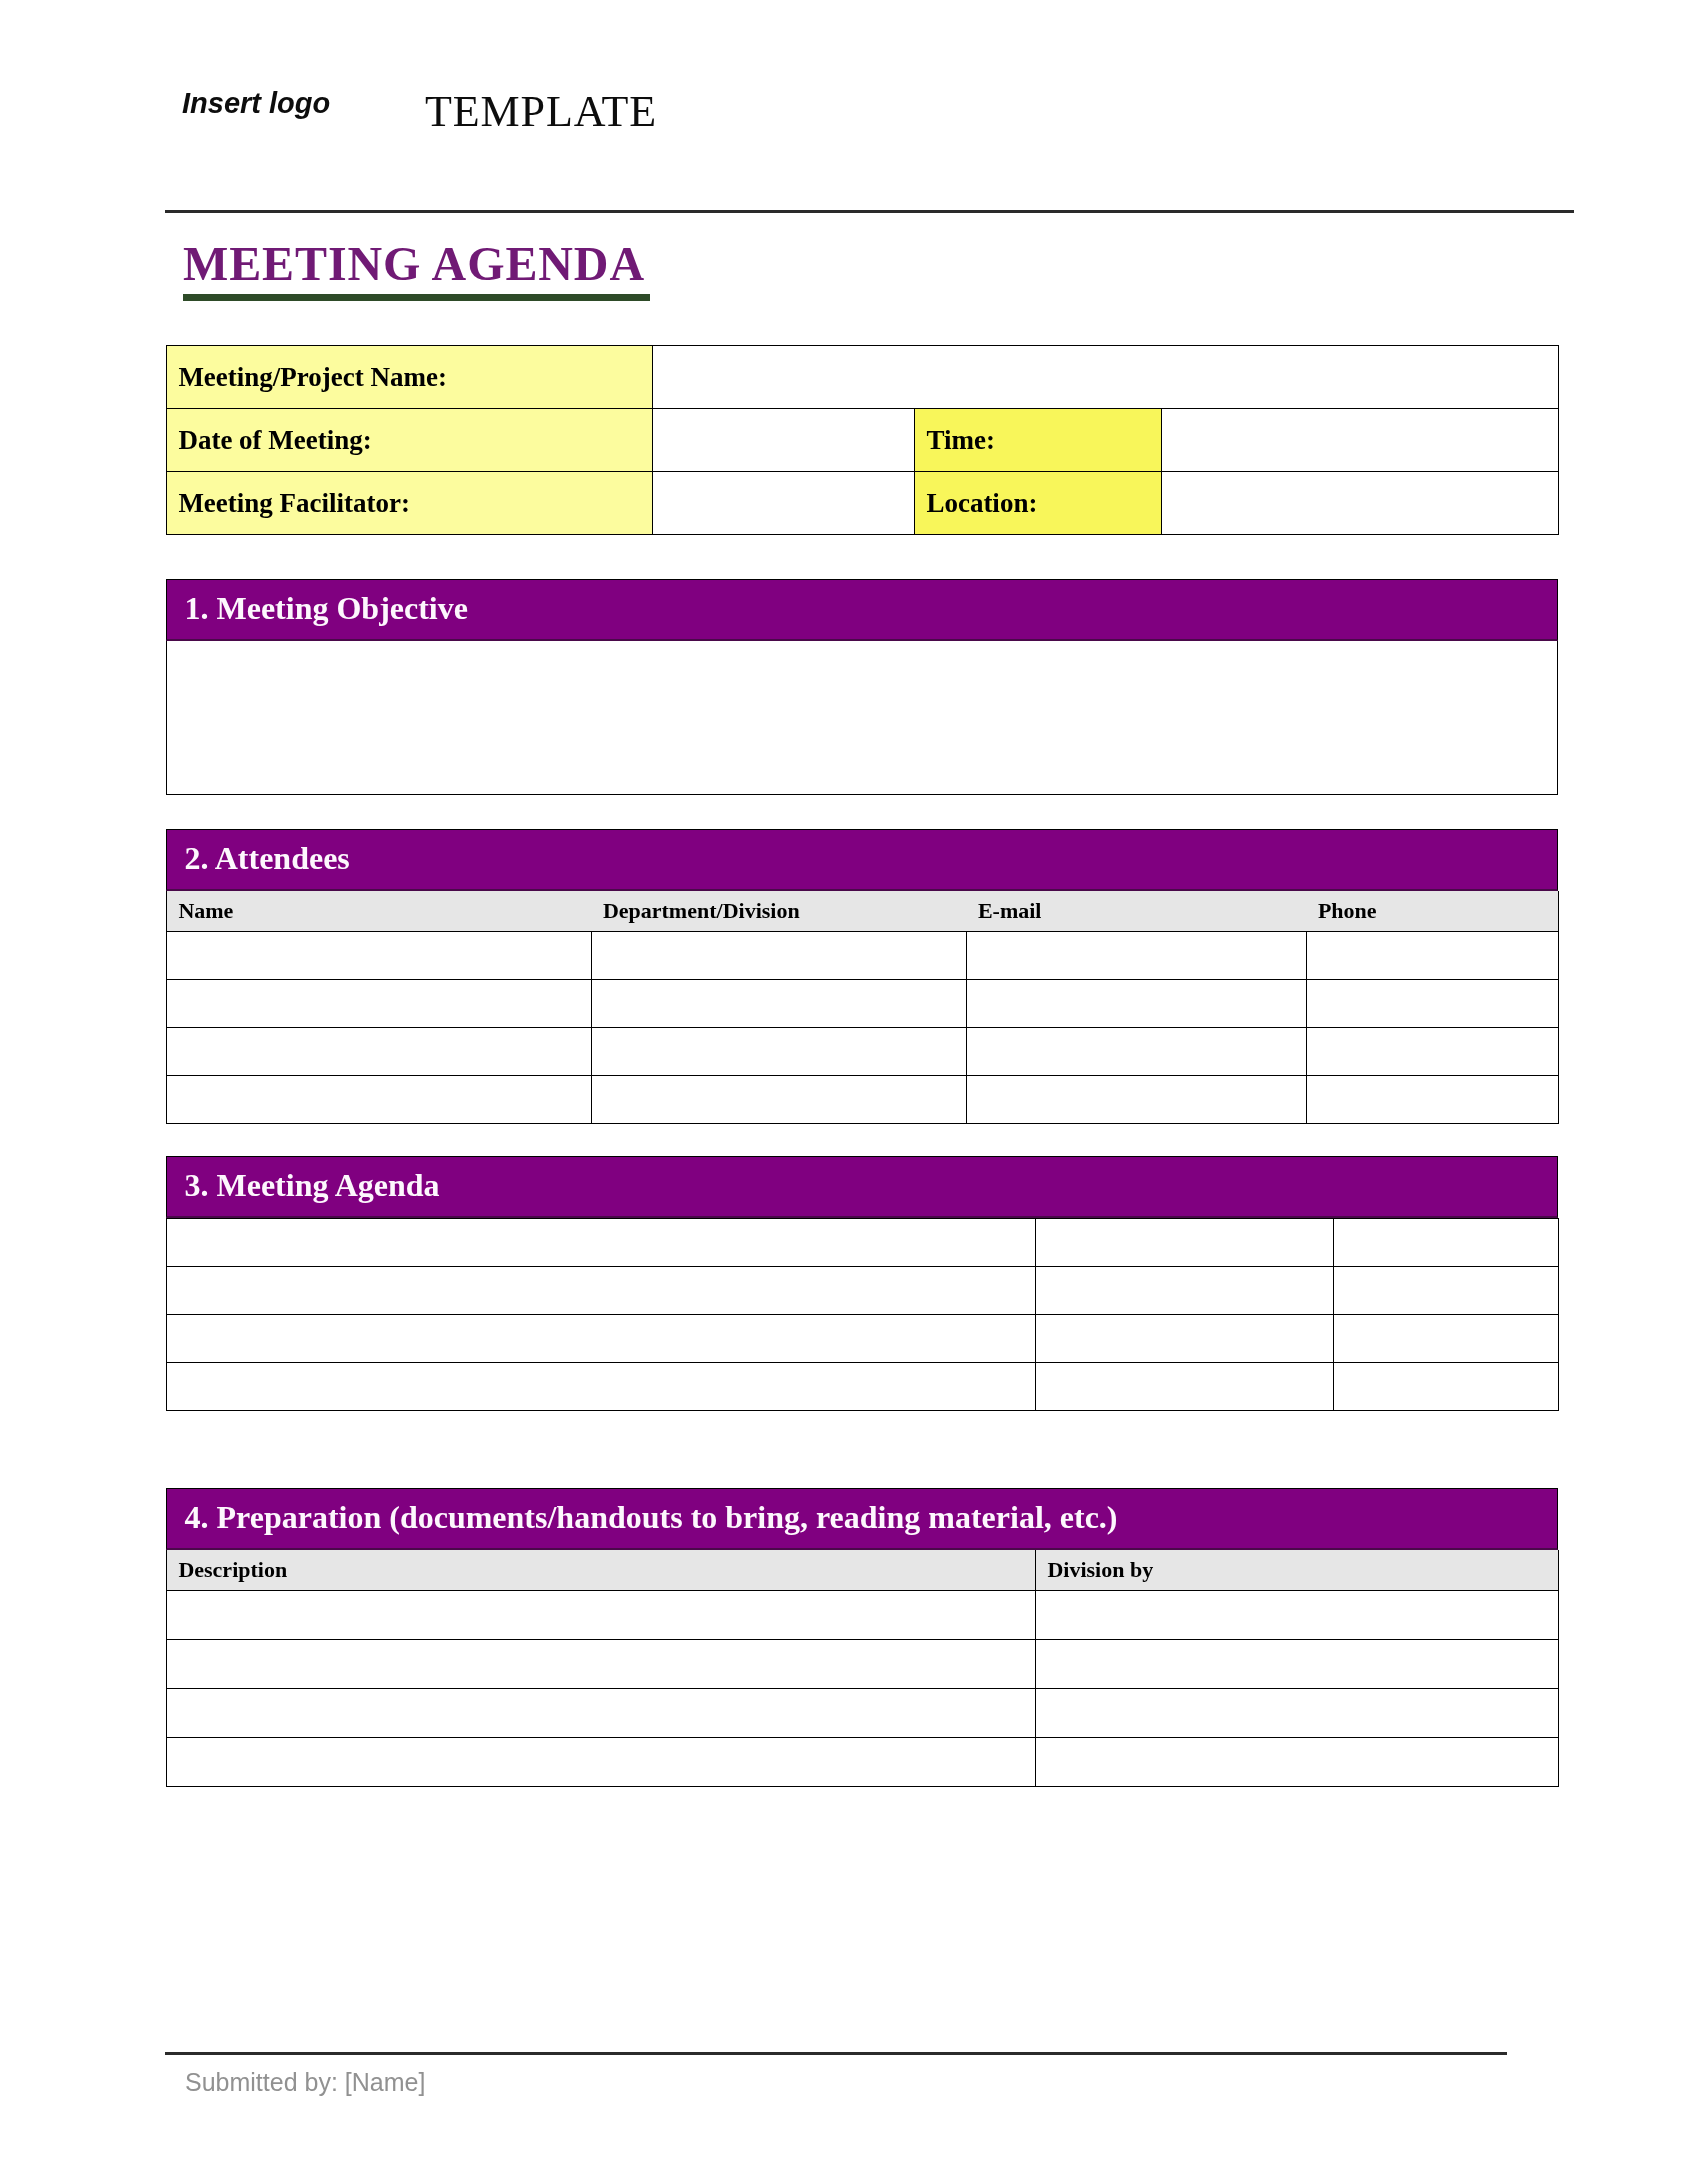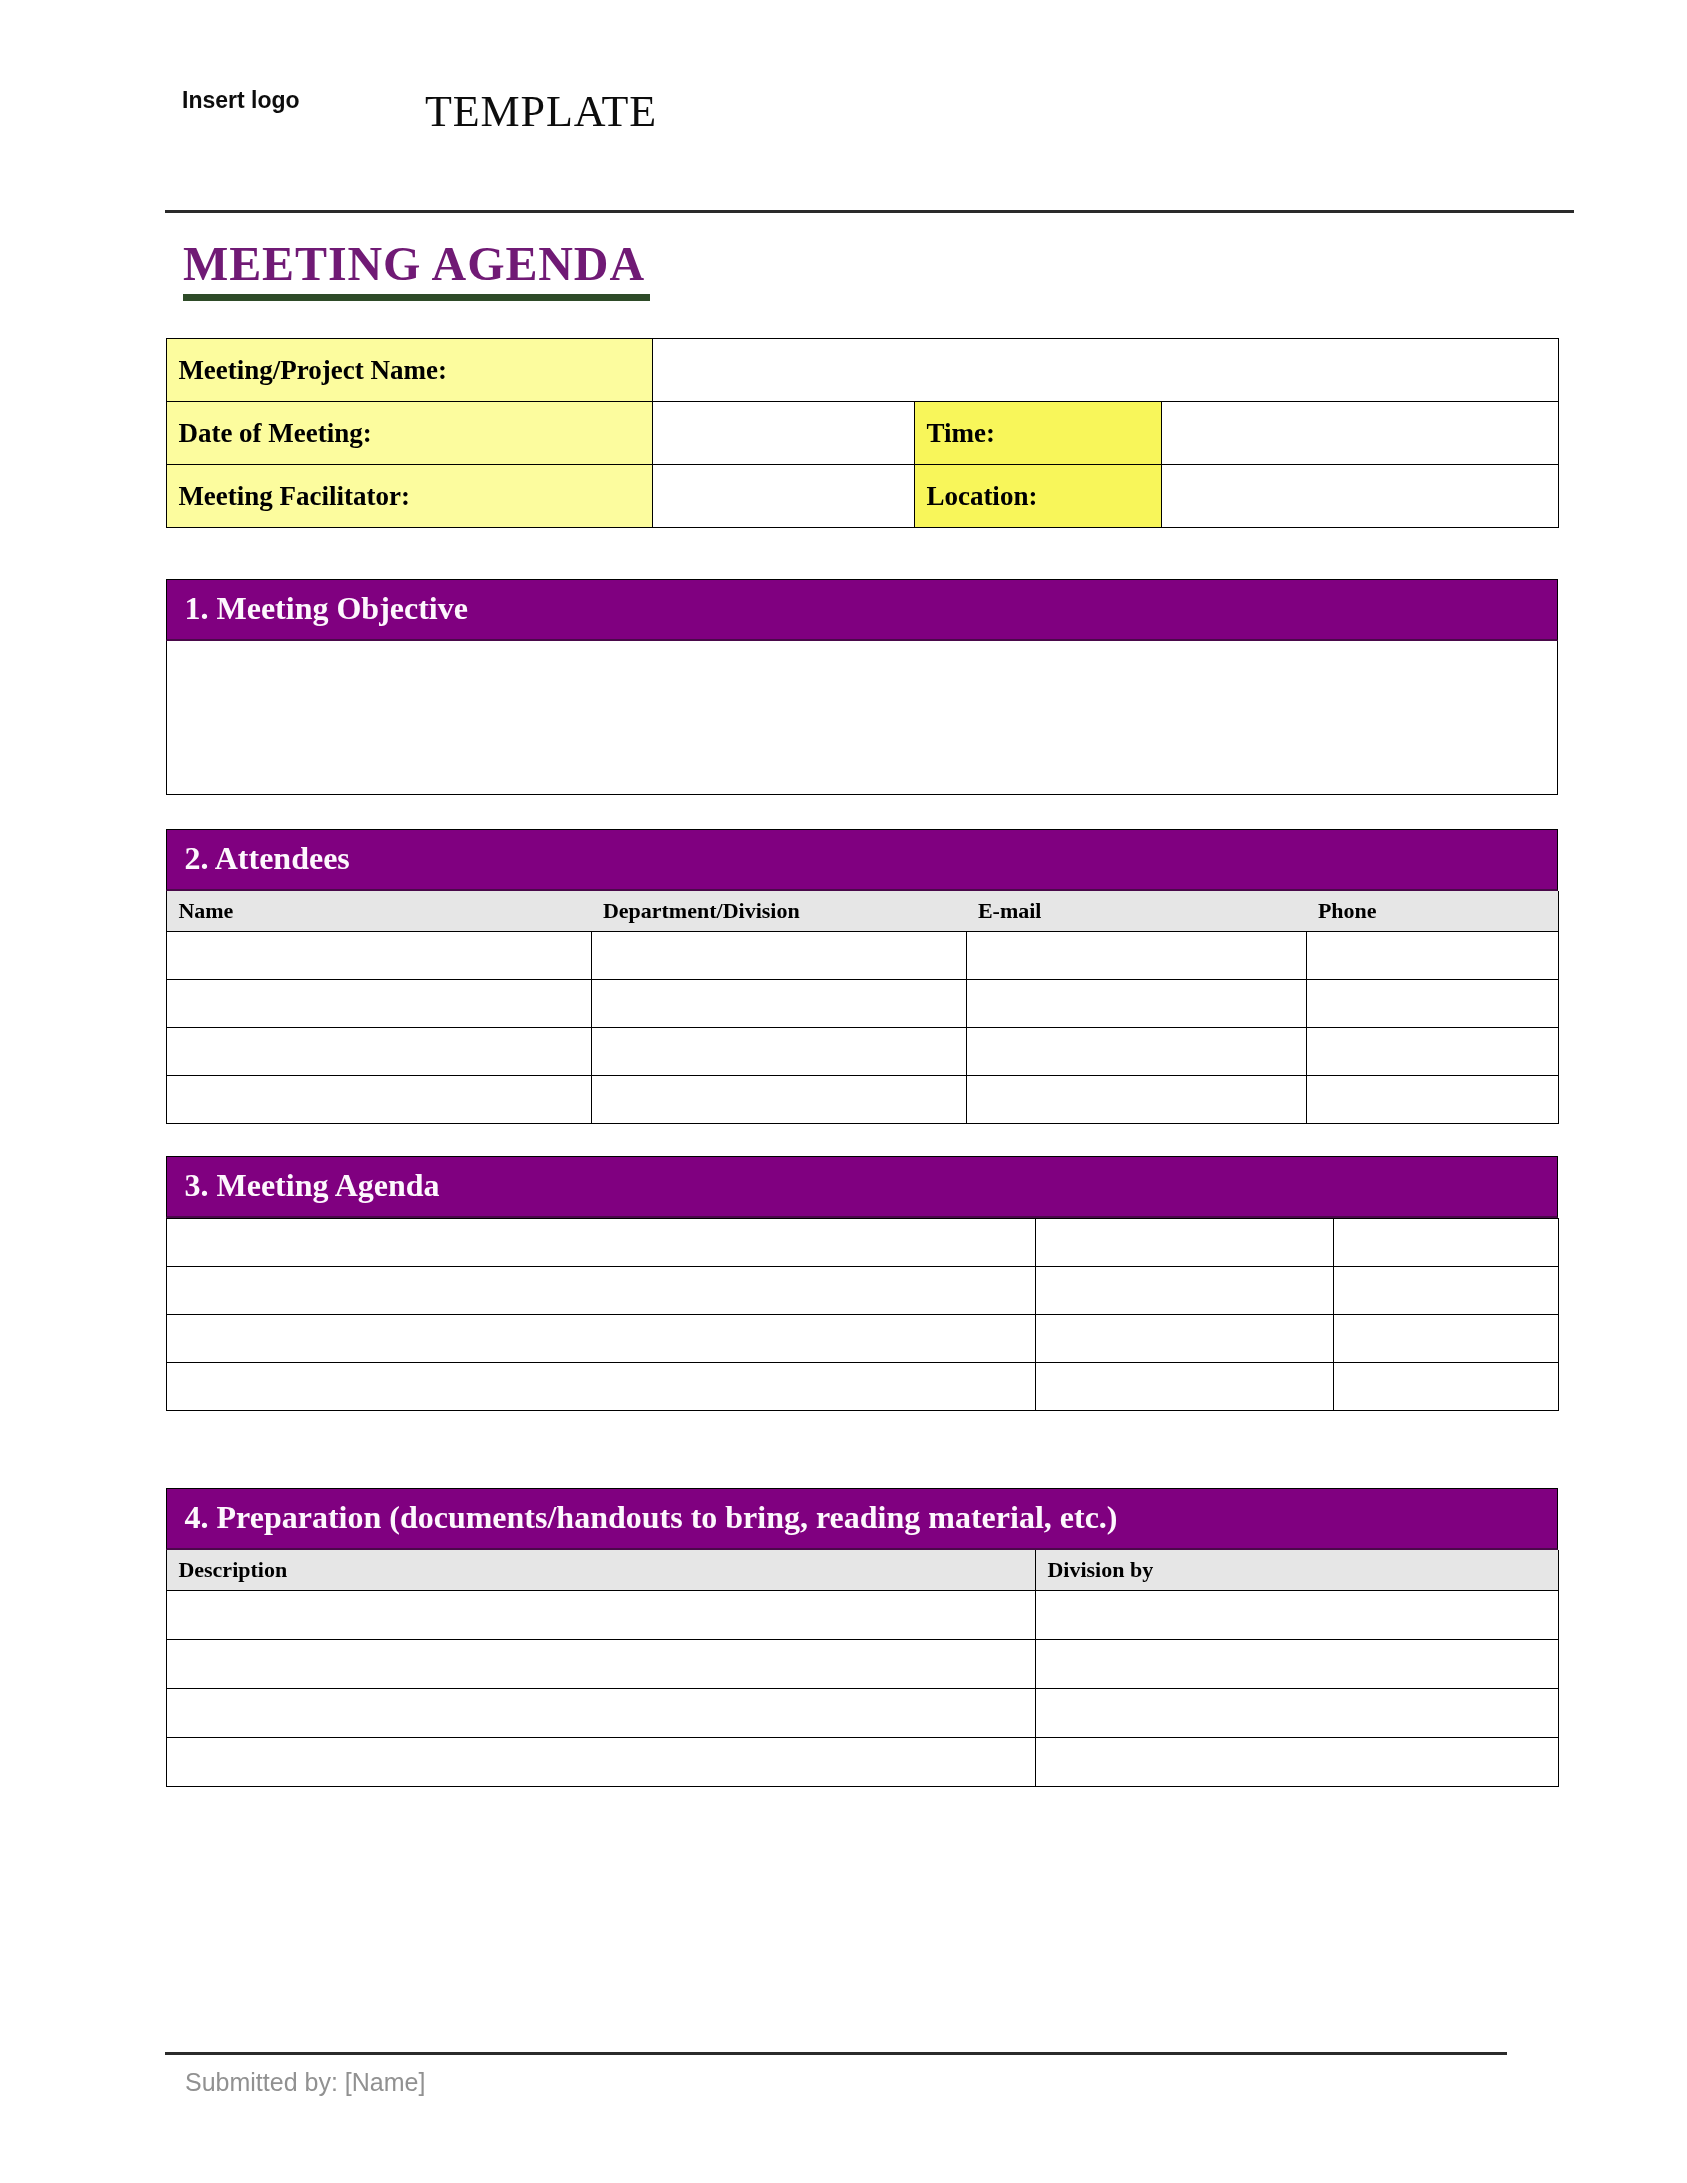--- a/index.html
+++ b/index.html
@@ -6,21 +6,21 @@
   .page {
     position:relative; width:1687px; height:2184px; background:#ffffff;
     font-family:"Liberation Serif", serif; color:#000;
     overflow:hidden;
   }
 
   
   .hdr-logo {
     position:absolute; left:182px; top:87px;
     font-family:"Liberation Sans", sans-serif;
-    font-weight:bold; font-size:23px; color:#0d0d0d;
+    font-weight:bold; font-style:italic; font-size:29px; color:#0d0d0d;
   }
   .hdr-template {
     position:absolute; left:425px; top:86px;
     font-family:Liberation Serif, serif;
     font-size:44px; color:#0d0d0d; letter-spacing:0.9px;
   }
   .hdr-rule {
     position:absolute; left:165px; top:210px; width:1409px; height:2.6px;
     background:#2a2a2a;
   }
@@ -29,21 +29,21 @@
   .doc-title {
     position:absolute; left:183px; top:236px;
     font-size:48px; font-weight:bold; letter-spacing:0.9px;
     color:#701a75;
     border-bottom:7px solid #2E4B28;
     padding:0 5.2px 2.6px 0;
   }
 
   
   .info-table {
-    position:absolute; left:166px; top:338px; width:1392px;
+    position:absolute; left:166px; top:345px; width:1392px;
     border-collapse:collapse; table-layout:fixed;
   }
   .info-table td {
     border:1.7px solid #000; height:62px;
     font-size:27px; font-weight:bold;
     padding:0 0 0 11.4px; vertical-align:middle;
     background:#fff;
   }
   .cell-pale   { background:#FCFC9E !important; }
   .cell-bright { background:#F8F65A !important; }

